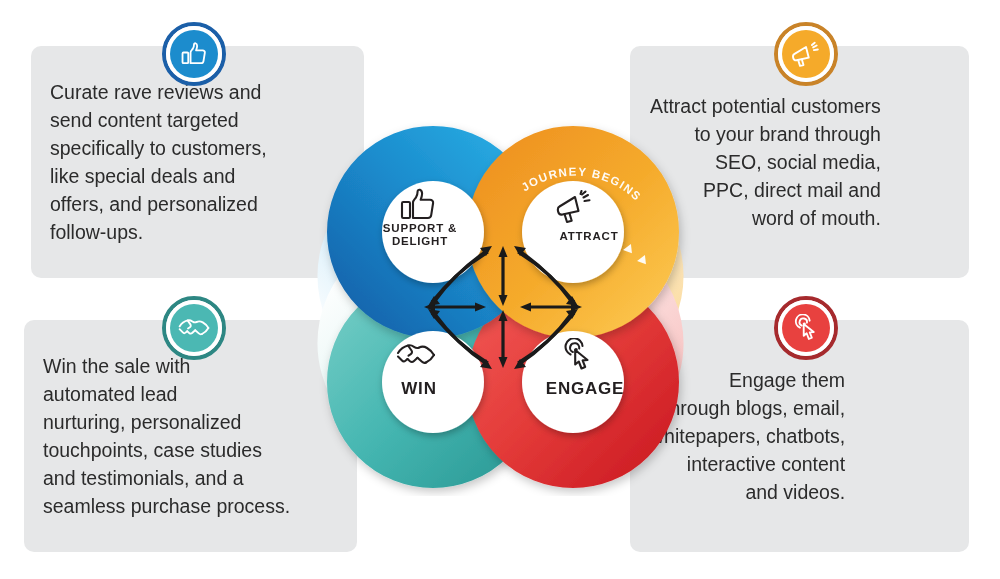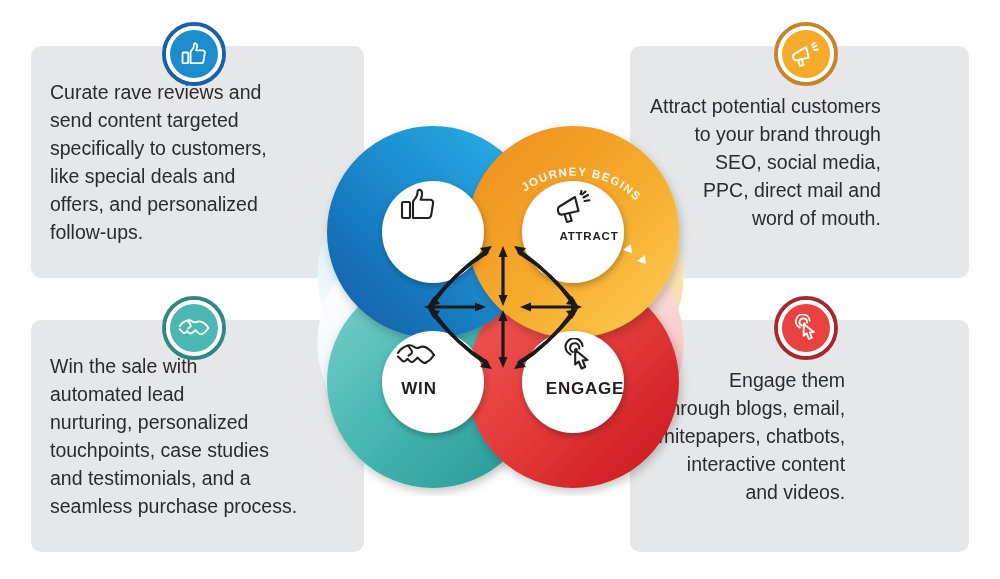--- a/index.html
+++ b/index.html
@@ -34,21 +34,21 @@
   }
   .panel p {
     margin: 0;
     font-size: 19.5px;
     line-height: 28px;
     color: #2b2b2b;
     white-space: pre-line;
   }
   .panel-tl { left: 31px;  top: 46px;  width: 333px; height: 232px; }
   .panel-tr { left: 630px; top: 46px;  width: 339px; height: 232px; }
-  .panel-bl { left: 31px;  top: 320px; width: 333px; height: 232px; }
+  .panel-bl { left: 24px;  top: 320px; width: 333px; height: 232px; }
   .panel-br { left: 630px; top: 320px; width: 339px; height: 232px; }
 
   .panel-tl p, .panel-bl p { padding: 0 20px 0 19px; text-align: left; }
   .panel-tr p, .panel-br p { padding: 0 20px 0 20px; text-align: right; }
 
   
   .badge {
     position: absolute;
     width: 64px;
     height: 64px;
@@ -372,20 +372,22 @@
     <svg width="32" height="34" viewBox="0 0 32 34">
       <g fill="none" stroke="#231f20" stroke-width="2.1" stroke-linejoin="round" stroke-linecap="round">
         <path d="M20.5 8 A 8.5 8.5 0 1 0 8.5 16.5"></path>
         <path d="M17.2 10.5 A 4.6 4.6 0 1 0 10.8 14"></path>
         <circle cx="14" cy="11.8" r="1.8" fill="#231f20" stroke="none"></circle>
         <path d="M13.2 12 L13.2 26.5 L16.8 23.5 L19.5 30.5 L23.2 29 L20.6 22.4 L25.5 22 Z"></path>
       </g>
     </svg>
   </div>
 
+  <div class="ring-label lbl-sd" style="white-space:pre-line;">SUPPORT &amp;
+DELIGHT</div>
   <div class="ring-label lbl-at" style="white-space:pre-line;">ATTRACT</div>
   <div class="ring-label lbl-wn" style="white-space:pre-line;">WIN</div>
   <div class="ring-label lbl-en" style="white-space:pre-line;">ENGAGE</div>
 
   <div class="badge badge-tl">
     <span class="ring-outer" style="border:4px solid #1b5fa8;"></span>
     <span class="ring-white"></span>
     <span class="core" style="background:#1c8ccd;">
       <svg width="28" height="26" viewBox="0 0 36 34">
         <g fill="none" stroke="#ffffff" stroke-width="2.4" stroke-linejoin="round" stroke-linecap="round">

